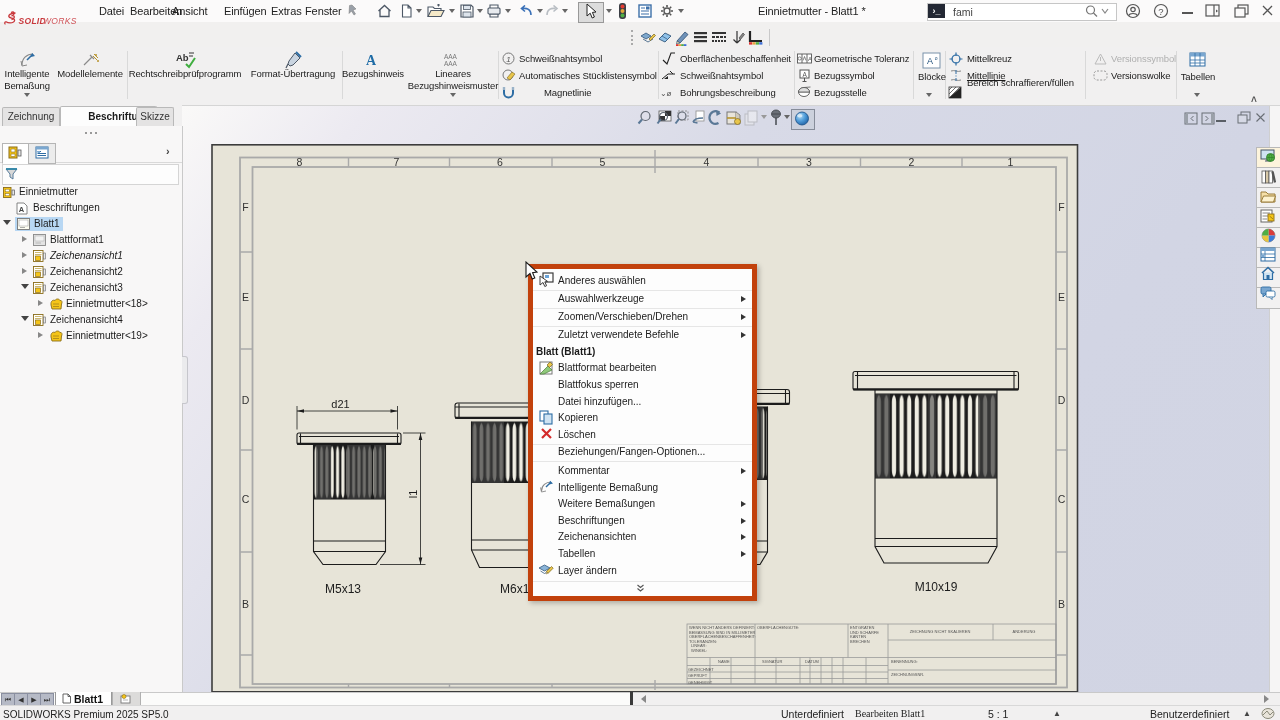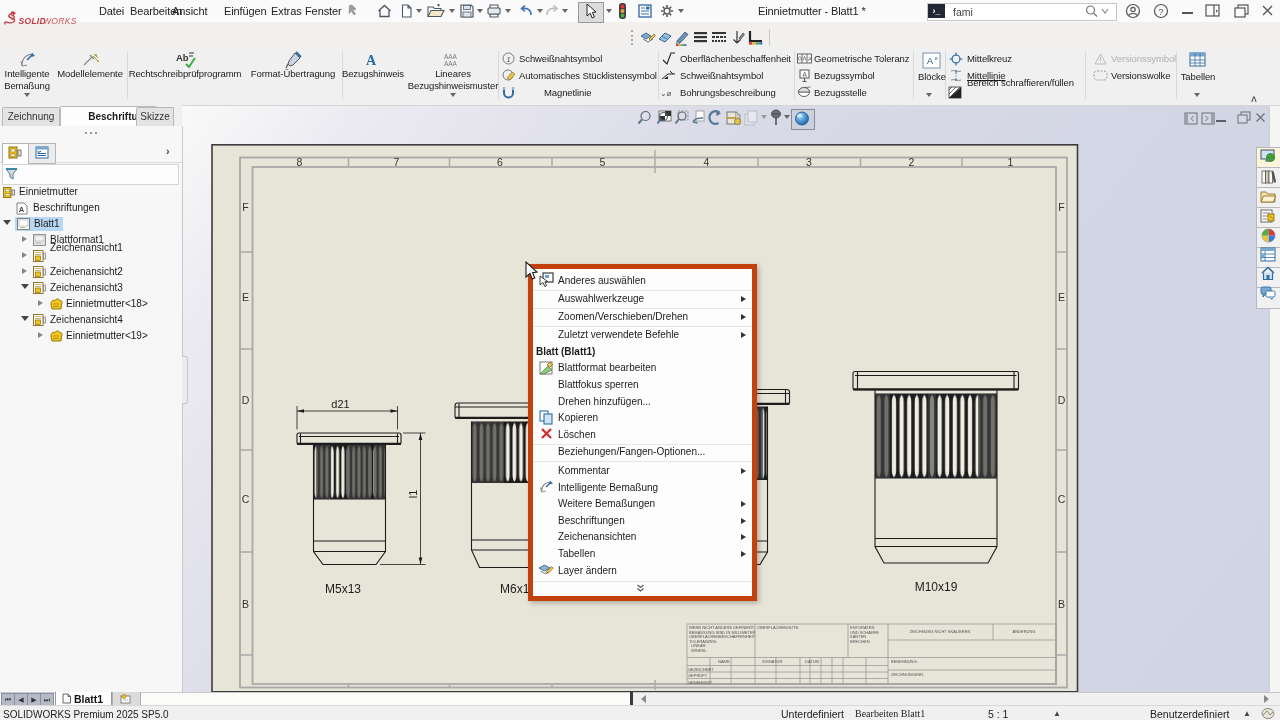--- a/index.html
+++ b/index.html
@@ -392,21 +392,21 @@
         <path d="M2.5 9 H8" stroke="#aaa" stroke-width="0.8"></path>
       </svg>
 <div class="a" style="left:50px;top:108px;">Blattformat1</div>
 <div class="a" style="left:22px;top:126px;width:0;height:0;border:3.5px solid transparent;border-left:5px solid #888;"></div>
 <svg class="a" style="left:33px;top:124px;" width="13" height="12" viewBox="0 0 13 12">
         <rect x="0.5" y="0.5" width="9.5" height="11" fill="#fff" stroke="#8a6d1a" stroke-width="0.9"></rect>
         <path d="M2 2.5 H8.5 M2 4.5 H8.5" stroke="#b89a30" stroke-width="0.7"></path>
         <rect x="2.5" y="6" width="5" height="4.5" fill="#f5c518" stroke="#8a6d1a" stroke-width="0.7"></rect>
         <rect x="10.5" y="3" width="2" height="6" fill="#e8e8e8" stroke="#666" stroke-width="0.6"></rect>
       </svg>
-<div class="a" style="left:50px;top:116px;">Zeichenansicht1</div>
+<div class="a" style="left:50px;top:124px;font-style:italic;">Zeichenansicht1</div>
 <div class="a" style="left:22px;top:142px;width:0;height:0;border:3.5px solid transparent;border-left:5px solid #888;"></div>
 <svg class="a" style="left:33px;top:140px;" width="13" height="12" viewBox="0 0 13 12">
         <rect x="0.5" y="0.5" width="9.5" height="11" fill="#fff" stroke="#8a6d1a" stroke-width="0.9"></rect>
         <path d="M2 2.5 H8.5 M2 4.5 H8.5" stroke="#b89a30" stroke-width="0.7"></path>
         <rect x="2.5" y="6" width="5" height="4.5" fill="#f5c518" stroke="#8a6d1a" stroke-width="0.7"></rect>
         <rect x="10.5" y="3" width="2" height="6" fill="#e8e8e8" stroke="#666" stroke-width="0.6"></rect>
       </svg>
 <div class="a" style="left:50px;top:140px;">Zeichenansicht2</div>
 <div class="a" style="left:21px;top:158px;width:0;height:0;border:4px solid transparent;border-top:5px solid #444;"></div>
 <svg class="a" style="left:33px;top:156px;" width="13" height="12" viewBox="0 0 13 12">
@@ -728,21 +728,21 @@
 <div class="a" style="left:25px;top:5.5px;">Anderes auswählen</div>
 <div class="a" style="left:0;top:20.5px;width:219px;height:1px;background:#e6e6e6;"></div>
 <div class="a" style="left:25px;top:23.5px;">Auswahlwerkzeuge</div>
 <div class="a" style="left:0;top:38.5px;width:219px;height:1px;background:#e6e6e6;"></div>
 <div class="a" style="left:25px;top:41.5px;">Zoomen/Verschieben/Drehen</div>
 <div class="a" style="left:0;top:56.5px;width:219px;height:1px;background:#e6e6e6;"></div>
 <div class="a" style="left:25px;top:59.5px;">Zuletzt verwendete Befehle</div>
 <div class="a" style="left:3px;top:76.5px;font-weight:bold;">Blatt (Blatt1)</div>
 <div class="a" style="left:25px;top:93px;">Blattformat bearbeiten</div>
 <div class="a" style="left:25px;top:110px;">Blattfokus sperren</div>
-<div class="a" style="left:25px;top:126.5px;">Drehen hinzufügen...</div>
+<div class="a" style="left:25px;top:126.5px;">Datei hinzufügen...</div>
 <div class="a" style="left:25px;top:143px;">Kopieren</div>
 <div class="a" style="left:25px;top:159.5px;">Löschen</div>
 <div class="a" style="left:0;top:174.5px;width:219px;height:1px;background:#e6e6e6;"></div>
 <div class="a" style="left:25px;top:177px;">Beziehungen/Fangen-Optionen...</div>
 <div class="a" style="left:0;top:192px;width:219px;height:1px;background:#e6e6e6;"></div>
 <div class="a" style="left:25px;top:195.5px;">Kommentar</div>
 <div class="a" style="left:25px;top:212.5px;">Intelligente Bemaßung</div>
 <div class="a" style="left:25px;top:229px;">Weitere Bemaßungen</div>
 <div class="a" style="left:25px;top:245.5px;">Beschriftungen</div>
 <div class="a" style="left:25px;top:262px;">Zeichenansichten</div>

